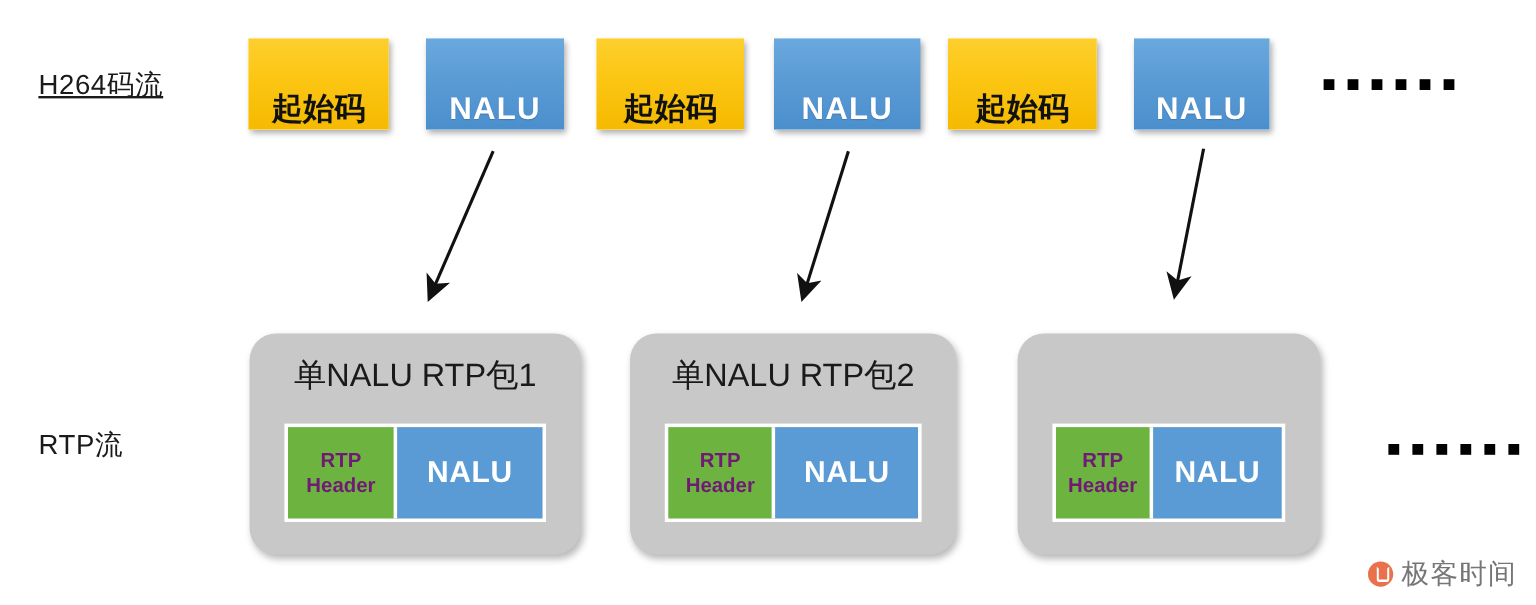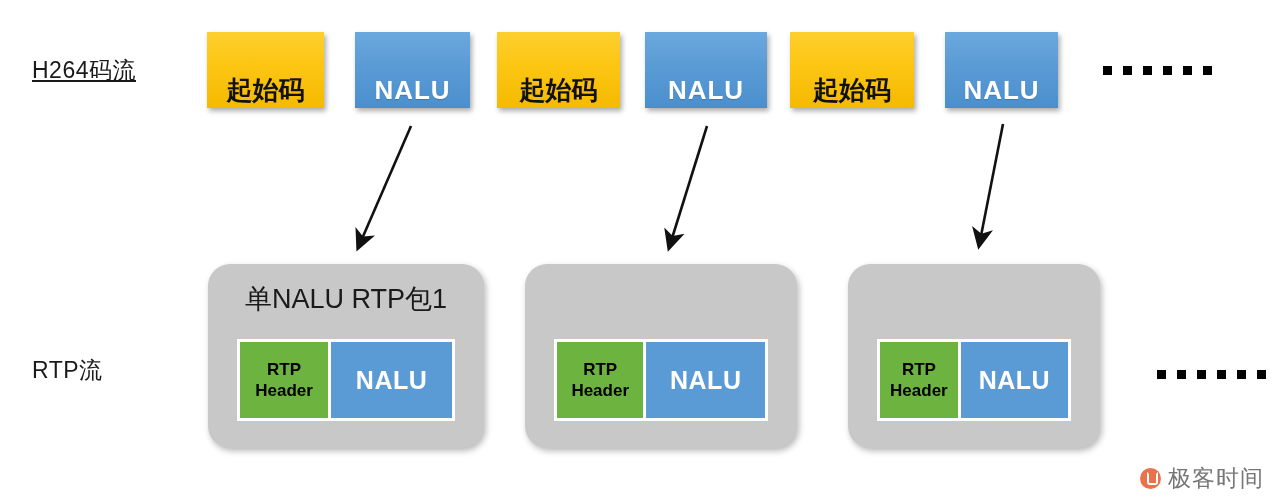--- a/index.html
+++ b/index.html
@@ -92,21 +92,21 @@
     position: absolute;
     left: 0; top: 0;
     width: 1280px;
     height: 504px;
     pointer-events: none;
   }
 
   
   .rtp-packet {
     position: absolute;
-    top: 264px;
+    top: 278px;
     height: 184px;
     background: #c8c8c8;
     border-radius: 22px;
     box-shadow: 2px 3px 6px rgba(0,0,0,0.28);
     box-sizing: border-box;
   }
   #rtp-1 { left: 208px; width: 276px; }
   #rtp-2 { left: 525px; width: 272px; }
   #rtp-3 { left: 848px; width: 252px; }
 
@@ -135,21 +135,21 @@
     display: flex;
     align-items: center;
     justify-content: center;
     box-sizing: border-box;
     text-align: center;
   }
   .field.header {
     flex: 0 0 43%;
     background: #6cb33f;
     border-right: 3px solid #ffffff;
-    color: #000000;
+    color: #701a75;
     font-size: 17px;
     font-weight: bold;
     line-height: 1.25;
   }
   .field.payload {
     flex: 1 1 auto;
     background: #5b9bd5;
     color: #ffffff;
     font-size: 25px;
     font-weight: bold;
@@ -253,20 +253,21 @@
           <span>Header</span>
         </span>
       </div>
       <div class="field payload">
         <span>NALU</span>
       </div>
     </div>
   </div>
 
   <div class="rtp-packet" id="rtp-2">
+    <div class="rtp-title">单NALU RTP包2</div>
     <div class="rtp-fields">
       <div class="field header">
         <span>
           <span>RTP</span><br>
           <span>Header</span>
         </span>
       </div>
       <div class="field payload">
         <span>NALU</span>
       </div>

